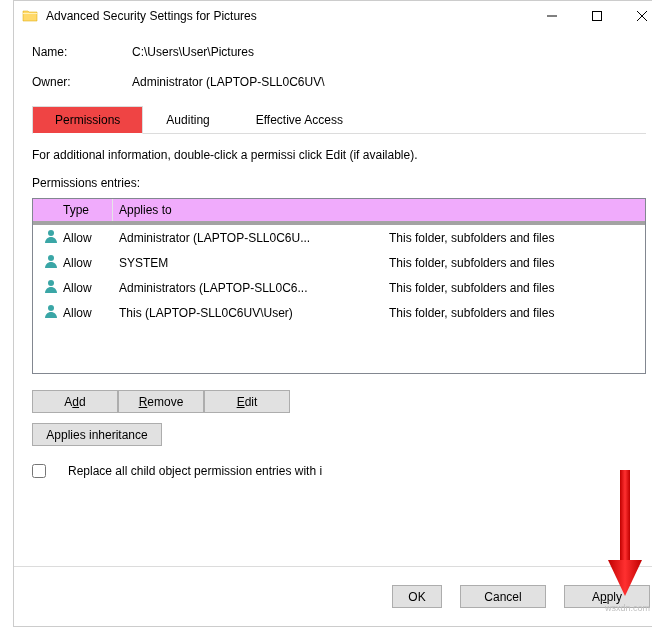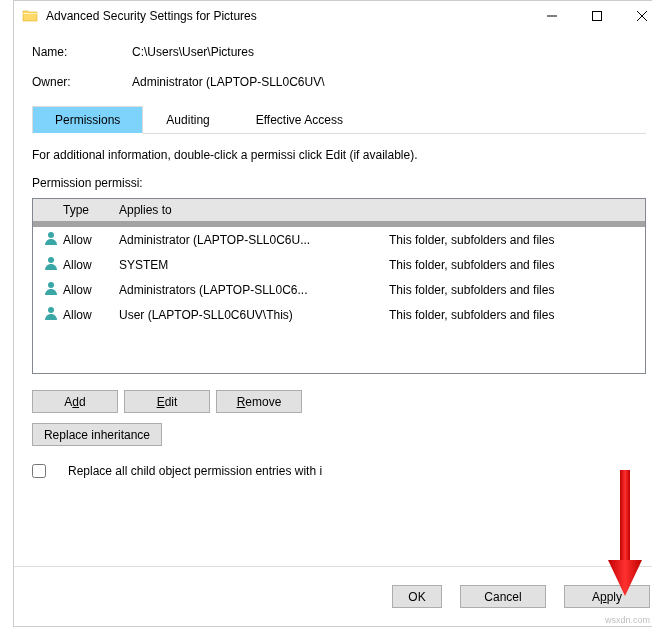--- a/index.html
+++ b/index.html
@@ -18,41 +18,41 @@
     .titlebar { display: flex; align-items: center; height: 30px; border-bottom: 1px solid transparent; }
     .titlebar-icon { width: 16px; height: 16px; margin: 0 8px; }
     .titlebar-title { flex: 1; font-size: 12px; }
     .win-controls { display: flex; }
     .win-btn { width: 45px; height: 30px; display: flex; align-items: center; justify-content: center; cursor: pointer; }
     .content { padding: 14px 18px 10px 18px; flex: 1; position: relative; }
     .row { display: flex; margin-bottom: 16px; }
     .label { width: 100px; }
     .tabs { display: flex; border-bottom: 1px solid #dcdcdc; margin-bottom: 14px; }
     .tab { padding: 6px 22px; border: 1px solid transparent; cursor: pointer; font-size: 12px; position: relative; top: 1px; }
-    .tab.active { border: 1px solid #dcdcdc; border-bottom: 1px solid #fff; background: #7dd3fc; }
+    .tab.active { border: 1px solid #dcdcdc; border-bottom: 1px solid #fff; background: #ef4444; }
     .info { margin: 12px 0 14px 0; }
     .entries-label { margin-bottom: 8px; }
     .table { border: 1px solid #828790; width: 100%; height: 176px; overflow: hidden; }
-    .thead { display: flex; background: #e5e5e5; border-bottom: 6px solid #a3a3a3; }
+    .thead { display: flex; background: #f0abfc; border-bottom: 4px solid #a3a3a3; }
     .th { padding: 4px 6px; font-weight: normal; border-right: 1px solid #e5e5e5; }
     .col-icon { width: 24px; border-right: none; }
     .col-type { width: 56px; }
     .col-principal { width: 270px; }
     .col-applies { flex: 1; border-right: none; }
     .trow { display: flex; align-items: center; padding: 2px 0; }
     .td { padding: 1px 6px; white-space: nowrap; overflow: hidden; text-overflow: ellipsis; }
     .user-icon { width: 16px; height: 16px; margin-left: 4px; }
-    .btns { display: flex; gap: 6px; margin-top: 16px; }
+    .btns { display: flex; margin-top: 16px; }
     .btn { min-width: 86px; height: 23px; border: 1px solid #adadad; background: #e1e1e1; cursor: pointer; font-family: inherit; font-size: 12px; padding: 0 10px; }
     .btn.wide { min-width: 130px; }
     .chk-row { display: flex; align-items: center; margin-top: 18px; gap: 20px; }
     .chk-row input { width: 14px; height: 14px; margin: 0 2px 0 0; }
     .footer { border-top: 1px solid #dcdcdc; padding: 18px 14px; display: flex; justify-content: flex-end; gap: 18px; align-items: center; }
     .arrow { position: absolute; right: 6px; top: 470px; pointer-events: none; }
-    .watermark { position: absolute; right: 2px; bottom: 2px; font-size: 9px; color: #c0c0c0; }
+    .watermark { position: absolute; right: 2px; bottom: 14px; font-size: 9px; color: #c0c0c0; }
     u.accel { text-decoration: underline; }
   </style>
 </head>
 <body>
 
 <div class="window">
   <div class="titlebar">
     <svg class="titlebar-icon" viewBox="0 0 16 16">
       <path fill="#ffd96a" stroke="#d9a400" stroke-width="0.5" d="M1 3h5l1 1h8v9H1z"></path>
       <path fill="#fff1b8" d="M1 5h14v1H1z"></path>
@@ -87,21 +87,21 @@
       <div>Administrator (LAPTOP-SLL0C6UV\</div>
     </div>
 
     <div class="tabs">
       <div class="tab active">Permissions</div>
       <div class="tab">Auditing</div>
       <div class="tab">Effective Access</div>
     </div>
 
     <div class="info">For additional information, double-click a permissi       click Edit (if available).</div>
-    <div class="entries-label">Permission permissi:</div>
+    <div class="entries-label">Permissions entries:</div>
 
     <div class="table">
       <div class="thead">
         <div class="th col-icon"></div>
         <div class="th col-type">Type</div>
         <div class="th col-applies">Applies to</div>
       </div>
       <div id="tbody">
           <div class="trow">
     <div class="td col-icon">
@@ -137,34 +137,34 @@
     <div class="td col-applies">This folder, subfolders and files</div>
           </div>
           <div class="trow">
     <div class="td col-icon">
       <svg class="user-icon" viewBox="0 0 16 16">
         <circle cx="8" cy="5" r="3" fill="#3aa6a6"></circle>
         <path d="M2 15c0-3.3 2.7-6 6-6s6 2.7 6 6" fill="#3aa6a6"></path>
       </svg>
     </div>
     <div class="td col-type">Allow</div>
-    <div class="td col-principal">User (LAPTOP-SLL0C6UV\This)</div>
+    <div class="td col-principal">This (LAPTOP-SLL0C6UV\User)</div>
     <div class="td col-applies">This folder, subfolders and files</div>
           </div>
         </div>
     </div>
 
     <div class="btns">
       <button class="btn">A<u class="accel">d</u>d</button>
+      <button class="btn"><u class="accel">R</u>emove</button>
       <button class="btn"><u class="accel">E</u>dit</button>
-      <button class="btn"><u class="accel">R</u>emove</button>
     </div>
 
     <div class="btns" style="margin-top:10px;">
-      <button class="btn wide">Replace inheritance</button>
+      <button class="btn wide">Applies inheritance</button>
     </div>
 
     <div class="chk-row">
       <input type="checkbox" style="">
       <span>Replace all child object permission entries with i</span>
     </div>
   </div>
 
   <div class="footer">
     <button class="btn" style="min-width:50px;">OK</button>

